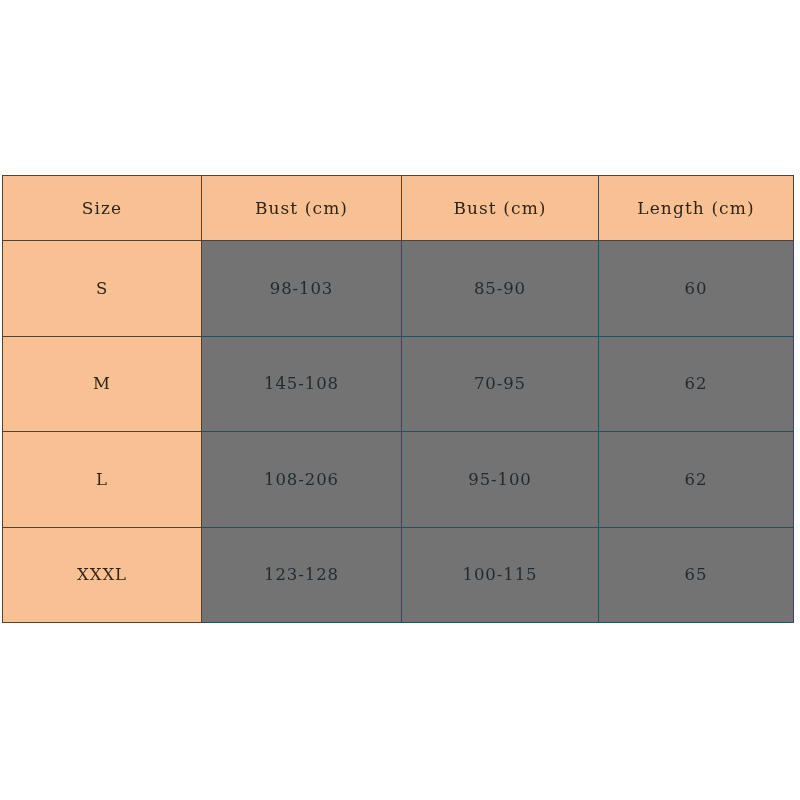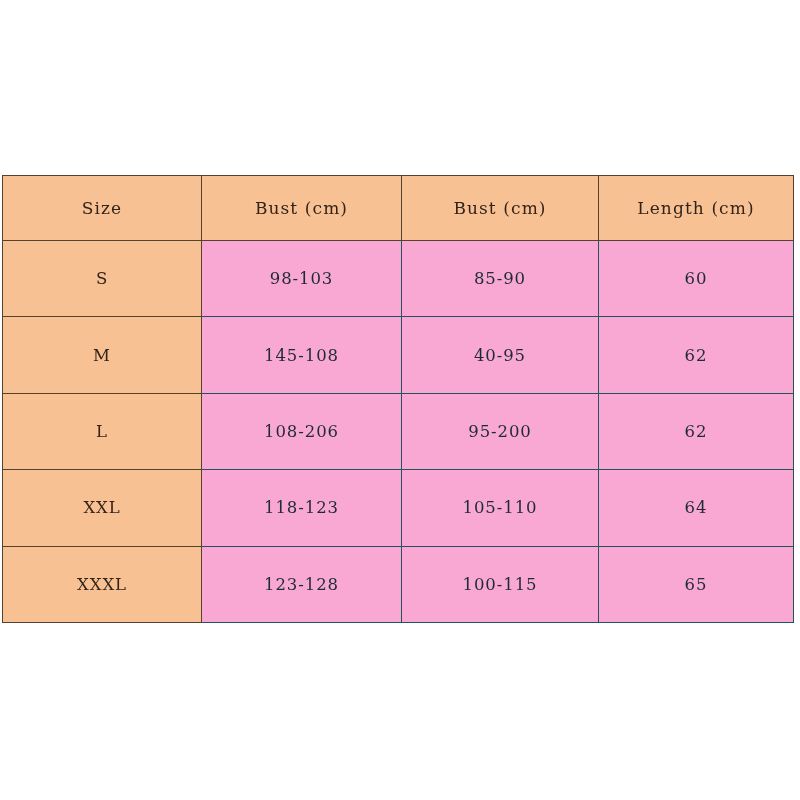--- a/index.html
+++ b/index.html
@@ -56,21 +56,21 @@
     border-color: #55412f;
   }
 
   table.size-chart tbody td.cell-size {
     background: #f7c193;
     border-color: #55412f;
     color: #33241a;
   }
 
   table.size-chart tbody td.cell-measure {
-    background: #f9a8d4;
+    background: #737373;
     border-color: #24515f;
     color: #1f2b33;
   }
 </style>
 </head>
 <body>
 
 <div id="size-chart-wrap">
   <table class="size-chart">
     <colgroup>
@@ -90,34 +90,28 @@
     <tbody>
       <tr>
         <td class="cell-size">S</td>
         <td class="cell-measure">98-103</td>
         <td class="cell-measure">85-90</td>
         <td class="cell-measure">60</td>
       </tr>
       <tr>
         <td class="cell-size">M</td>
         <td class="cell-measure">145-108</td>
-        <td class="cell-measure">40-95</td>
+        <td class="cell-measure">70-95</td>
         <td class="cell-measure">62</td>
       </tr>
       <tr>
         <td class="cell-size">L</td>
         <td class="cell-measure">108-206</td>
-        <td class="cell-measure">95-200</td>
+        <td class="cell-measure">95-100</td>
         <td class="cell-measure">62</td>
-      </tr>
-      <tr>
-        <td class="cell-size">XXL</td>
-        <td class="cell-measure">118-123</td>
-        <td class="cell-measure">105-110</td>
-        <td class="cell-measure">64</td>
       </tr>
       <tr>
         <td class="cell-size">XXXL</td>
         <td class="cell-measure">123-128</td>
         <td class="cell-measure">100-115</td>
         <td class="cell-measure">65</td>
       </tr>
     </tbody>
   </table>
 </div>

